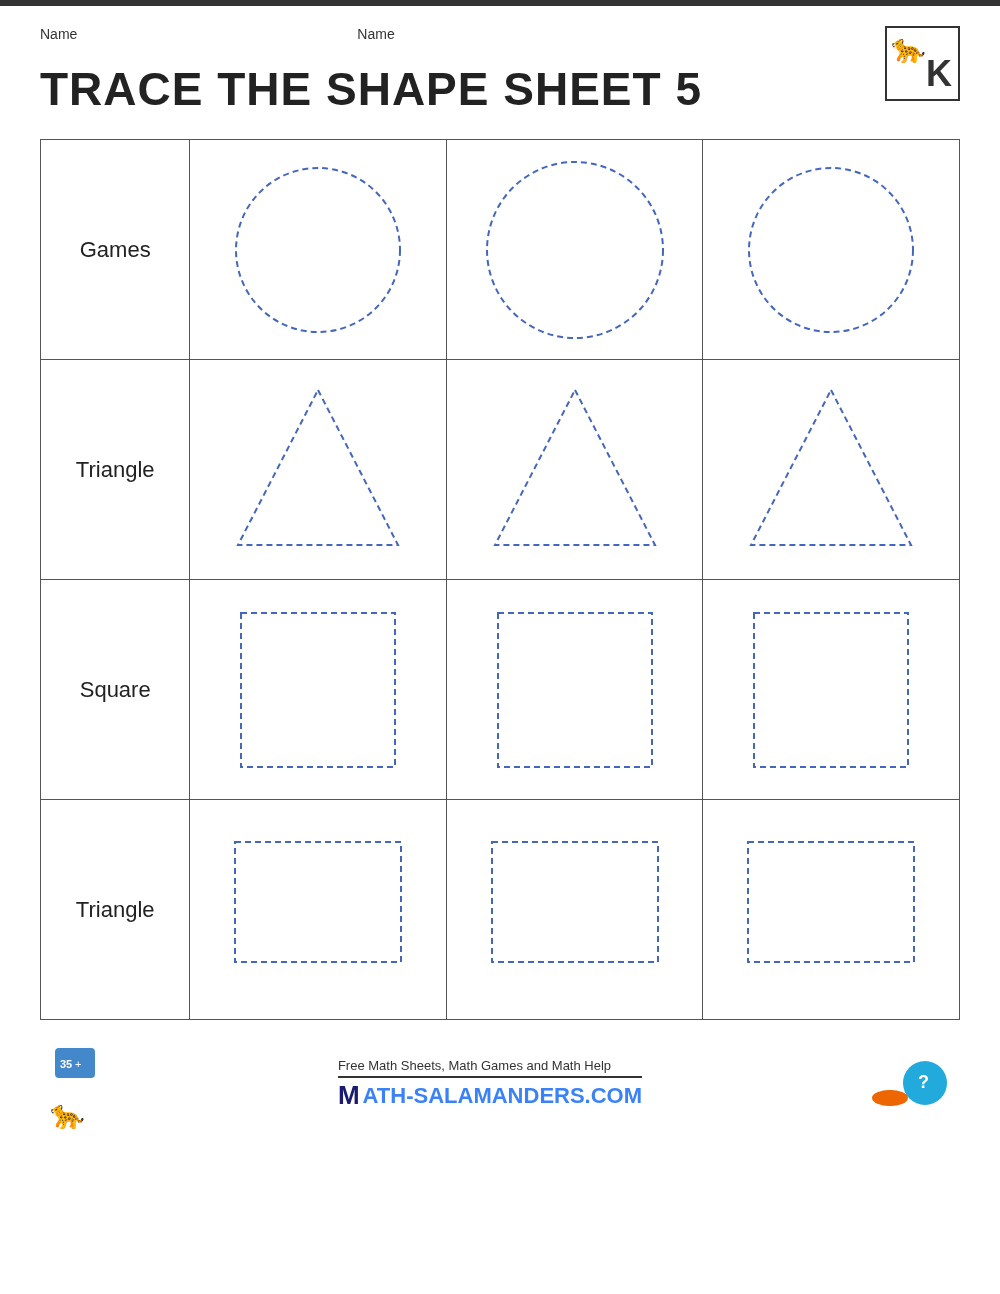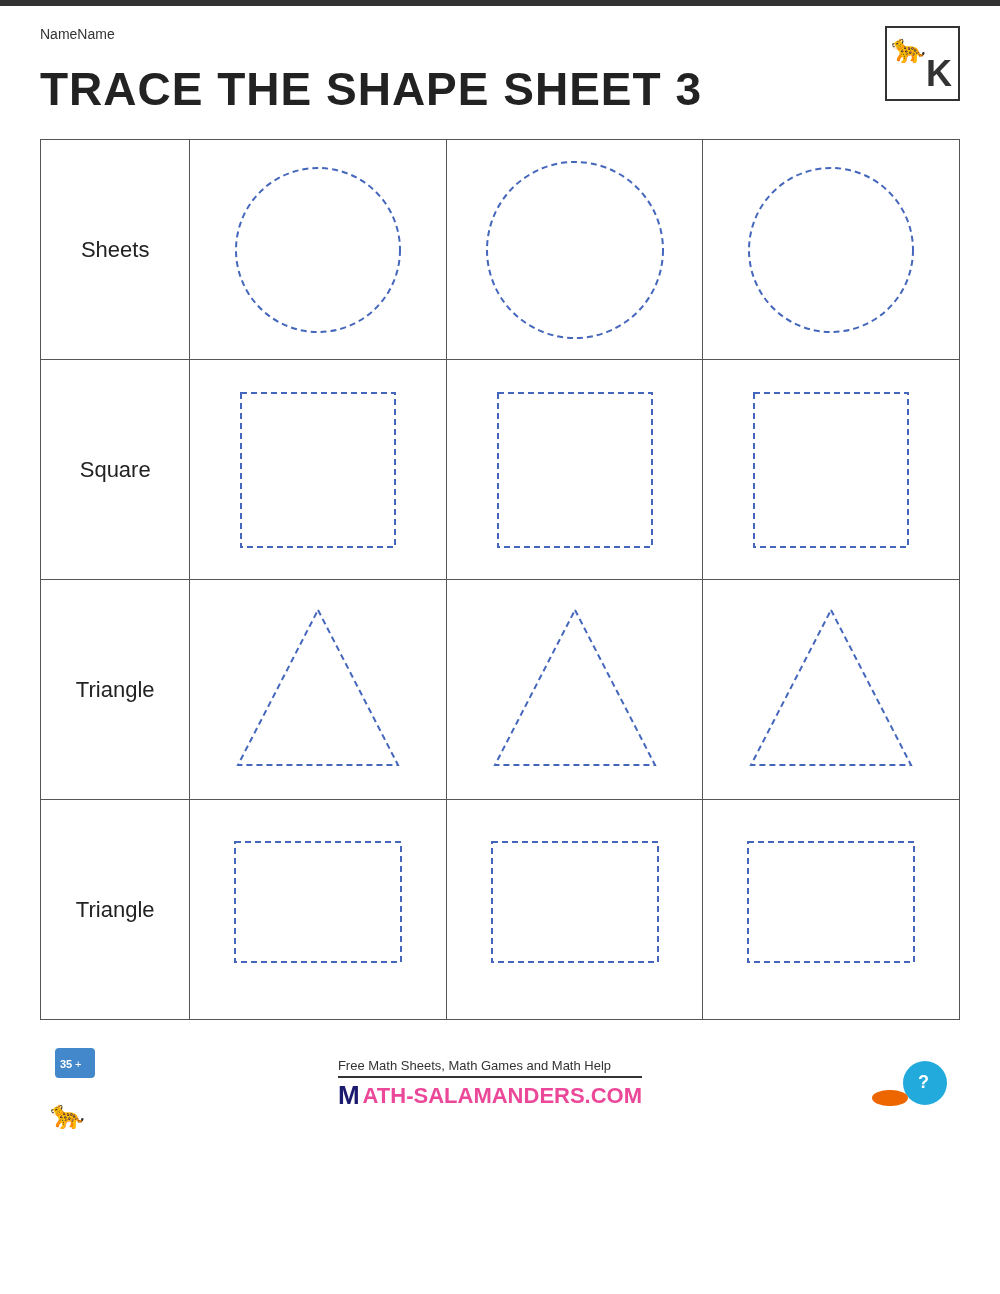--- a/index.html
+++ b/index.html
@@ -23,20 +23,21 @@
 
     .header-row {
       display: flex;
       justify-content: space-between;
       align-items: flex-start;
       margin-bottom: 5px;
     }
 
     .name-date-row {
       display: flex;
+      gap: 280px;
       font-size: 14px;
       color: #333;
       margin-bottom: 20px;
     }
 
     .logo-box {
       border: 2px solid #333;
       width: 75px;
       height: 75px;
       display: flex;
@@ -148,90 +149,90 @@
 
 <div class="top-border"></div>
 <div class="page-content">
 
   <div class="header-row">
     <div>
       <div class="name-date-row">
         <span>Name</span>
         <span>Name</span>
       </div>
-      <div class="page-title">TRACE THE SHAPE SHEET 3</div>
+      <div class="page-title">TRACE THE SHAPE SHEET 5</div>
     </div>
     <div class="logo-box">
       <span class="logo-animal">🐆</span>
       <span class="logo-k">K</span>
     </div>
   </div>
 
   <table class="shapes-table">
     <tbody>
 
       <tr>
         <td class="label-cell">
-          <span>Sheets</span>
+          <span>Games</span>
         </td>
         <td class="shape-cell">
           <svg width="190" height="190" viewBox="0 0 190 190">
             <circle cx="95" cy="95" r="82" fill="none" stroke="#4466bb" stroke-width="2" stroke-dasharray="6,4"></circle>
           </svg>
         </td>
         <td class="shape-cell">
           <svg width="190" height="190" viewBox="0 0 190 190">
             <circle cx="95" cy="95" r="88" fill="none" stroke="#4466bb" stroke-width="2" stroke-dasharray="6,4"></circle>
           </svg>
         </td>
         <td class="shape-cell">
           <svg width="190" height="190" viewBox="0 0 190 190">
             <circle cx="95" cy="95" r="82" fill="none" stroke="#4466bb" stroke-width="2" stroke-dasharray="6,4"></circle>
           </svg>
         </td>
       </tr>
 
       <tr>
         <td class="label-cell">
+          <span>Triangle</span>
+        </td>
+        <td class="shape-cell">
+          <svg width="190" height="190" viewBox="0 0 190 190">
+            <polygon points="95,15 175,170 15,170" fill="none" stroke="#4466bb" stroke-width="2" stroke-dasharray="6,4"></polygon>
+          </svg>
+        </td>
+        <td class="shape-cell">
+          <svg width="190" height="190" viewBox="0 0 190 190">
+            <polygon points="95,15 175,170 15,170" fill="none" stroke="#4466bb" stroke-width="2" stroke-dasharray="6,4"></polygon>
+          </svg>
+        </td>
+        <td class="shape-cell">
+          <svg width="190" height="190" viewBox="0 0 190 190">
+            <polygon points="95,15 175,170 15,170" fill="none" stroke="#4466bb" stroke-width="2" stroke-dasharray="6,4"></polygon>
+          </svg>
+        </td>
+      </tr>
+
+      <tr>
+        <td class="label-cell">
           <span>Square</span>
         </td>
         <td class="shape-cell">
           <svg width="190" height="190" viewBox="0 0 190 190">
             <rect x="18" y="18" width="154" height="154" fill="none" stroke="#4466bb" stroke-width="2" stroke-dasharray="6,4"></rect>
           </svg>
         </td>
         <td class="shape-cell">
           <svg width="190" height="190" viewBox="0 0 190 190">
             <rect x="18" y="18" width="154" height="154" fill="none" stroke="#4466bb" stroke-width="2" stroke-dasharray="6,4"></rect>
           </svg>
         </td>
         <td class="shape-cell">
           <svg width="190" height="190" viewBox="0 0 190 190">
             <rect x="18" y="18" width="154" height="154" fill="none" stroke="#4466bb" stroke-width="2" stroke-dasharray="6,4"></rect>
-          </svg>
-        </td>
-      </tr>
-
-      <tr>
-        <td class="label-cell">
-          <span>Triangle</span>
-        </td>
-        <td class="shape-cell">
-          <svg width="190" height="190" viewBox="0 0 190 190">
-            <polygon points="95,15 175,170 15,170" fill="none" stroke="#4466bb" stroke-width="2" stroke-dasharray="6,4"></polygon>
-          </svg>
-        </td>
-        <td class="shape-cell">
-          <svg width="190" height="190" viewBox="0 0 190 190">
-            <polygon points="95,15 175,170 15,170" fill="none" stroke="#4466bb" stroke-width="2" stroke-dasharray="6,4"></polygon>
-          </svg>
-        </td>
-        <td class="shape-cell">
-          <svg width="190" height="190" viewBox="0 0 190 190">
-            <polygon points="95,15 175,170 15,170" fill="none" stroke="#4466bb" stroke-width="2" stroke-dasharray="6,4"></polygon>
           </svg>
         </td>
       </tr>
 
       <tr>
         <td class="label-cell">
           <span>Triangle</span>
         </td>
         <td class="shape-cell" style="height:220px;">
           <svg width="190" height="160" viewBox="0 0 190 160">
@@ -261,21 +262,21 @@
         <text x="25" y="30" font-size="11" fill="white">+</text>
 
       </svg>
       <span style="font-size:28px;">🐆</span>
     </div>
     <div class="footer-center">
       <div class="footer-text-main">Free Math Sheets, Math Games and Math Help</div>
       <div class="footer-divider"></div>
       <div class="footer-site">
         <span style="font-size:26px; font-weight:bold; color:#1a1a6e;">M</span>
-        <span style="font-size:22px; font-weight:bold; color:#ec4899;">ATH-SALAMANDERS.COM</span>
+        <span style="font-size:22px; font-weight:bold; color:#3b82f6;">ATH-SALAMANDERS.COM</span>
       </div>
     </div>
     <div>
       
       <svg width="80" height="70" viewBox="0 0 80 70">
         <ellipse cx="55" cy="35" rx="22" ry="22" fill="#22aadd"></ellipse>
         <text x="48" y="40" font-size="18" fill="white" font-weight="bold">?</text>
 
         <ellipse cx="20" cy="50" rx="18" ry="8" fill="#ee6600"></ellipse>
         <circle cx="20" cy="50" r="8" fill="#ee6600"></circle>

